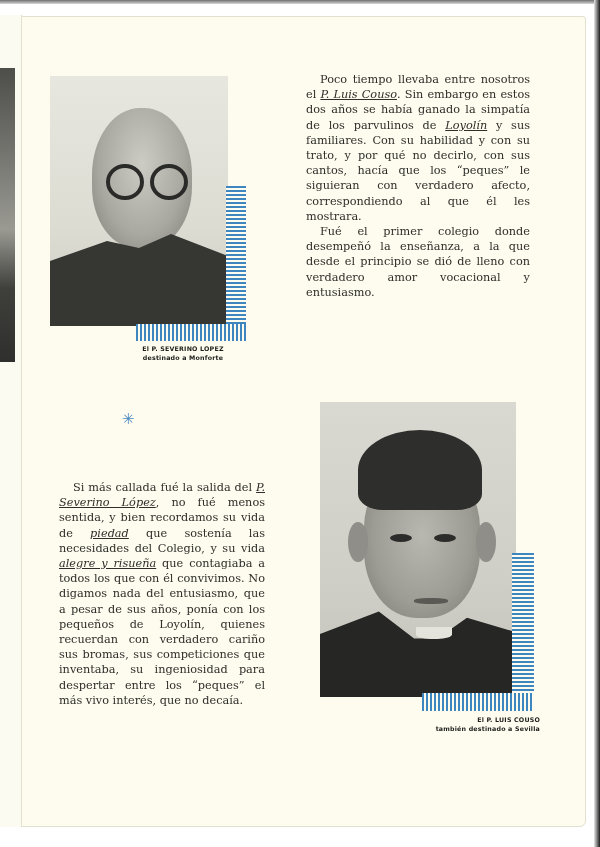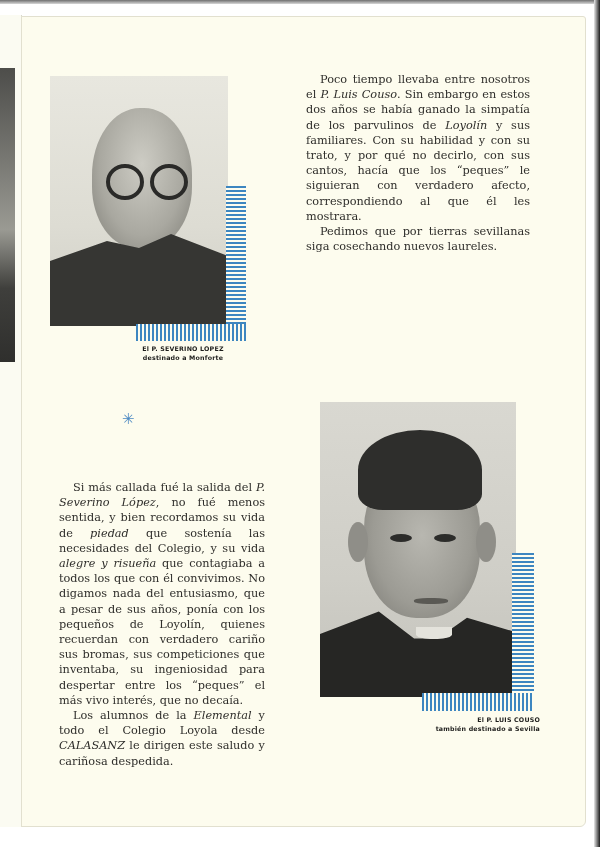--- a/index.html
+++ b/index.html
@@ -111,21 +111,21 @@
     color: #1d1d1b; font-size: 6.3px; line-height: 9px; letter-spacing: 0.2px;
   }
   .caption .sub { display: block; }
   .text-block {
     position: absolute;
     font-family: "DejaVu Serif", serif;
     font-size: 11.3px; line-height: 15.2px; color: #2f2e2b;
     text-align: justify;
   }
   .text-block p { margin: 0; text-indent: 14px; }
-  .text-block em { font-style: italic; }
+  .text-block em { font-style: italic; text-decoration: underline; }
   .ornament {
     position: absolute; left: 122px; top: 412px;
     color: #4a88c2; font-size: 15px; line-height: 15px;
   }
 </style>
 </head>
 <body>
 
 <div class="top-shadow"></div>
 <div class="left-strip"></div>
@@ -141,28 +141,27 @@
 </div>
 <div class="stripes-v" style="left:226px; top:186px; width:20px; height:138px;"></div>
 <div class="stripes-h" style="left:136px; top:324px; width:110px; height:17px;"></div>
 <div class="caption" style="left:128px; top:344px; width:110px;">
   <span>El P. SEVERINO LOPEZ</span>
   <span class="sub">destinado a Monforte</span>
 </div>
 
 <div class="text-block" style="left:306px; top:72px; width:224px;" id="article-couso">
     <p><span>Poco tiempo llevaba entre nosotros el </span><em>P. Luis Couso</em><span>. Sin embargo en estos dos años se había ganado la simpatía de los parvulinos de </span><em>Loyolín</em><span> y sus familiares. Con su habilidad y con su trato, y por qué no decirlo, con sus cantos, hacía que los “peques” le siguieran con verdadero afecto, correspondiendo al que él les mostrara.</span></p>
-    <p><span>Pedimos que por tierras sevillanas siga cosechando nuevos laureles.</span></p>
+    <p><span>Fué el primer colegio donde desempeñó la enseñanza, a la que desde el principio se dió de lleno con verdadero amor vocacional y entusiasmo.</span></p>
   </div>
 
 <div class="ornament">✳</div>
 
 <div class="text-block" style="left:59px; top:480px; width:206px;" id="article-lopez">
     <p><span>Si más callada fué la salida del </span><em>P. Severino López</em><span>, no fué menos sentida, y bien recordamos su vida de </span><em>piedad</em><span> que sostenía las necesidades del Colegio, y su vida </span><em>alegre y risueña</em><span> que contagiaba a todos los que con él convivimos. No digamos nada del entusiasmo, que a pesar de sus años, ponía con los pequeños de Loyolín, quienes recuerdan con verdadero cariño sus bromas, sus competiciones que inventaba, su ingeniosidad para despertar entre los “peques” el más vivo interés, que no decaía.</span></p>
-    <p><span>Los alumnos de la </span><em>Elemental</em><span> y todo el Colegio Loyola desde </span><em>CALASANZ</em><span> le dirigen este saludo y cariñosa despedida.</span></p>
   </div>
 
 <div class="photo photo-2">
   <div class="face"></div>
   <div class="hair"></div>
   <div class="ear-l"></div>
   <div class="ear-r"></div>
   <div class="eye-l"></div>
   <div class="eye-r"></div>
   <div class="mouth"></div>

